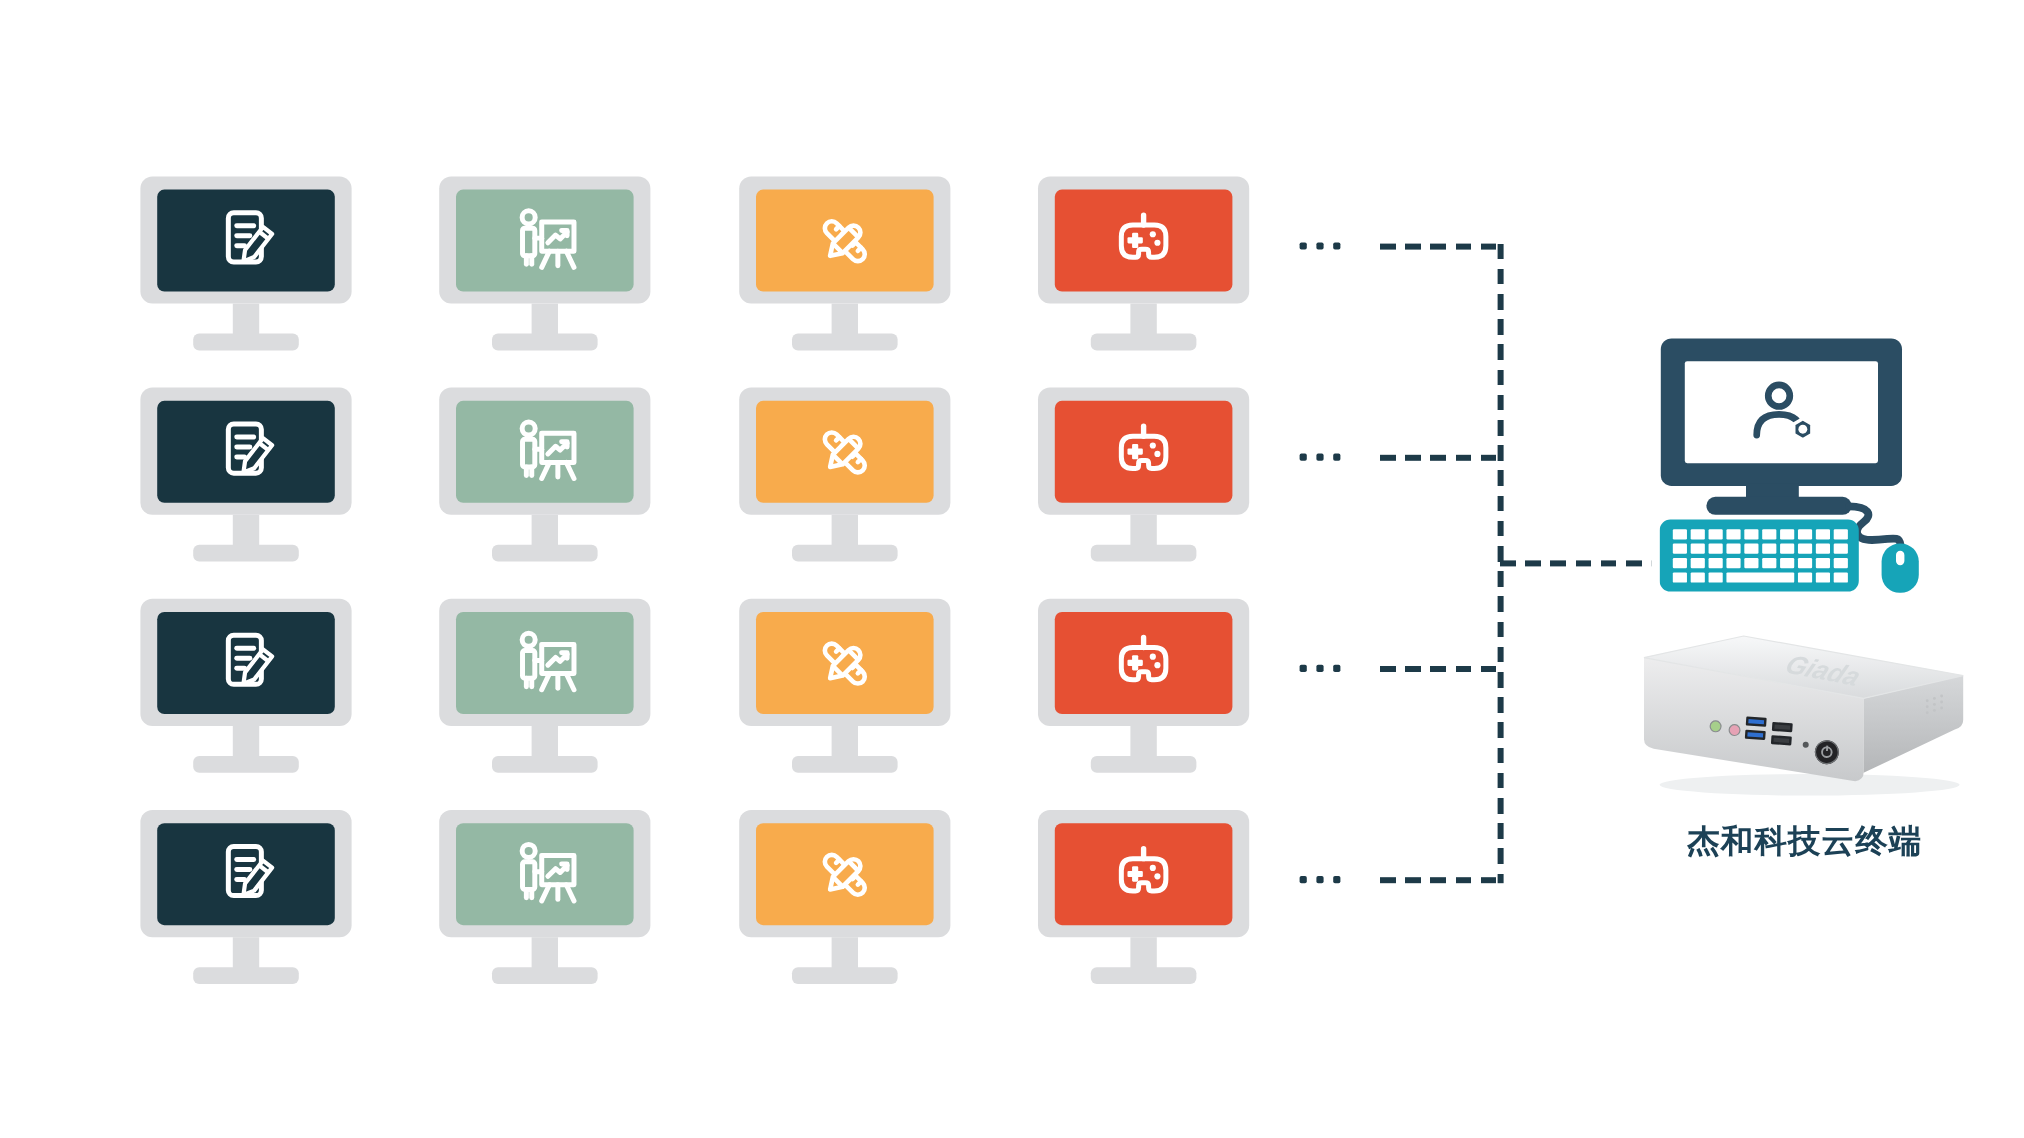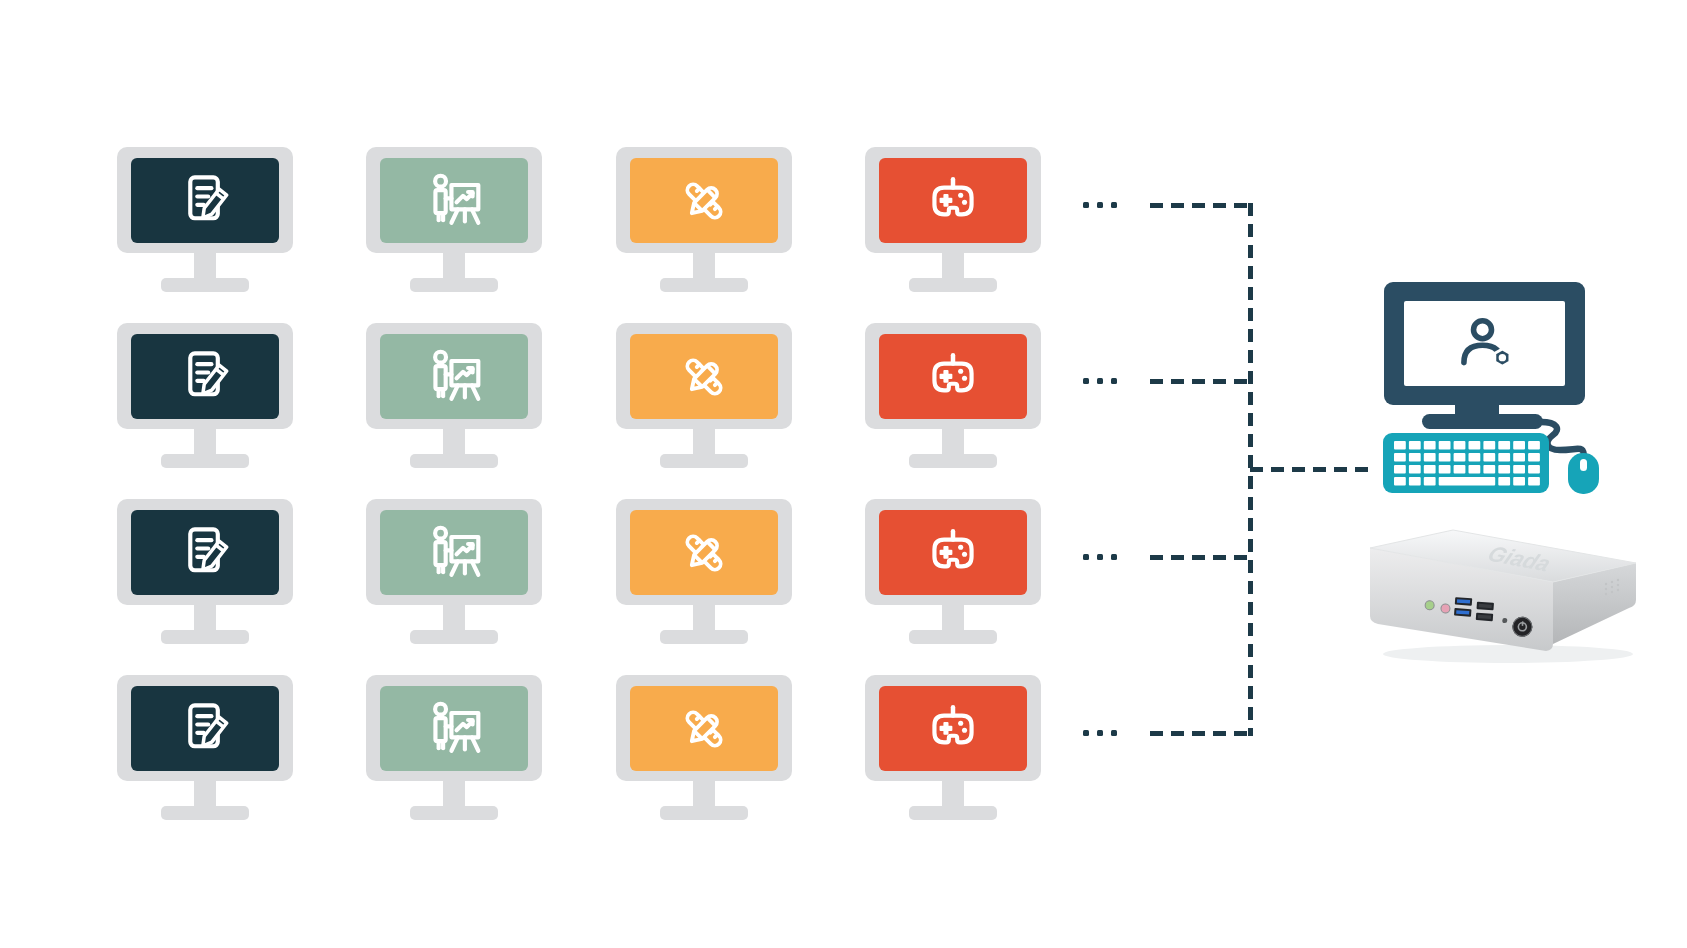--- a/index.html
+++ b/index.html
@@ -552,14 +552,15 @@
         <circle cx="250" cy="54" r="1.2"></circle>
       <circle cx="238" cy="63" r="1.2"></circle>
         <circle cx="244" cy="61" r="1.2"></circle>
         <circle cx="250" cy="59" r="1.2"></circle>
       <circle cx="238" cy="68" r="1.2"></circle>
         <circle cx="244" cy="66" r="1.2"></circle>
         <circle cx="250" cy="64" r="1.2"></circle>
     </g>
   </svg>
 
+  <div class="terminal-label">杰和科技云终端</div>
 
 </div>
 
 </body></html>

